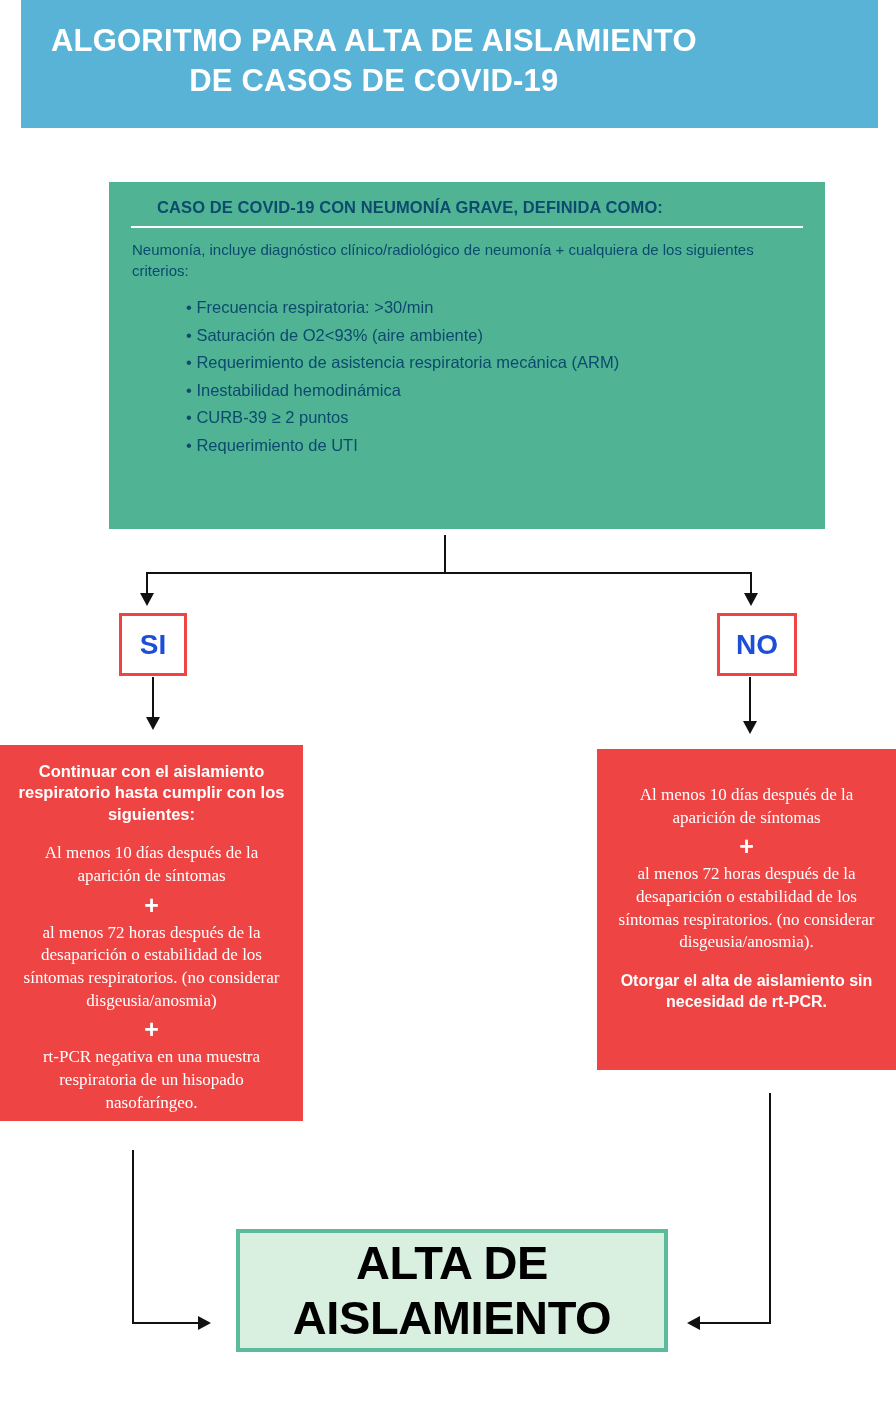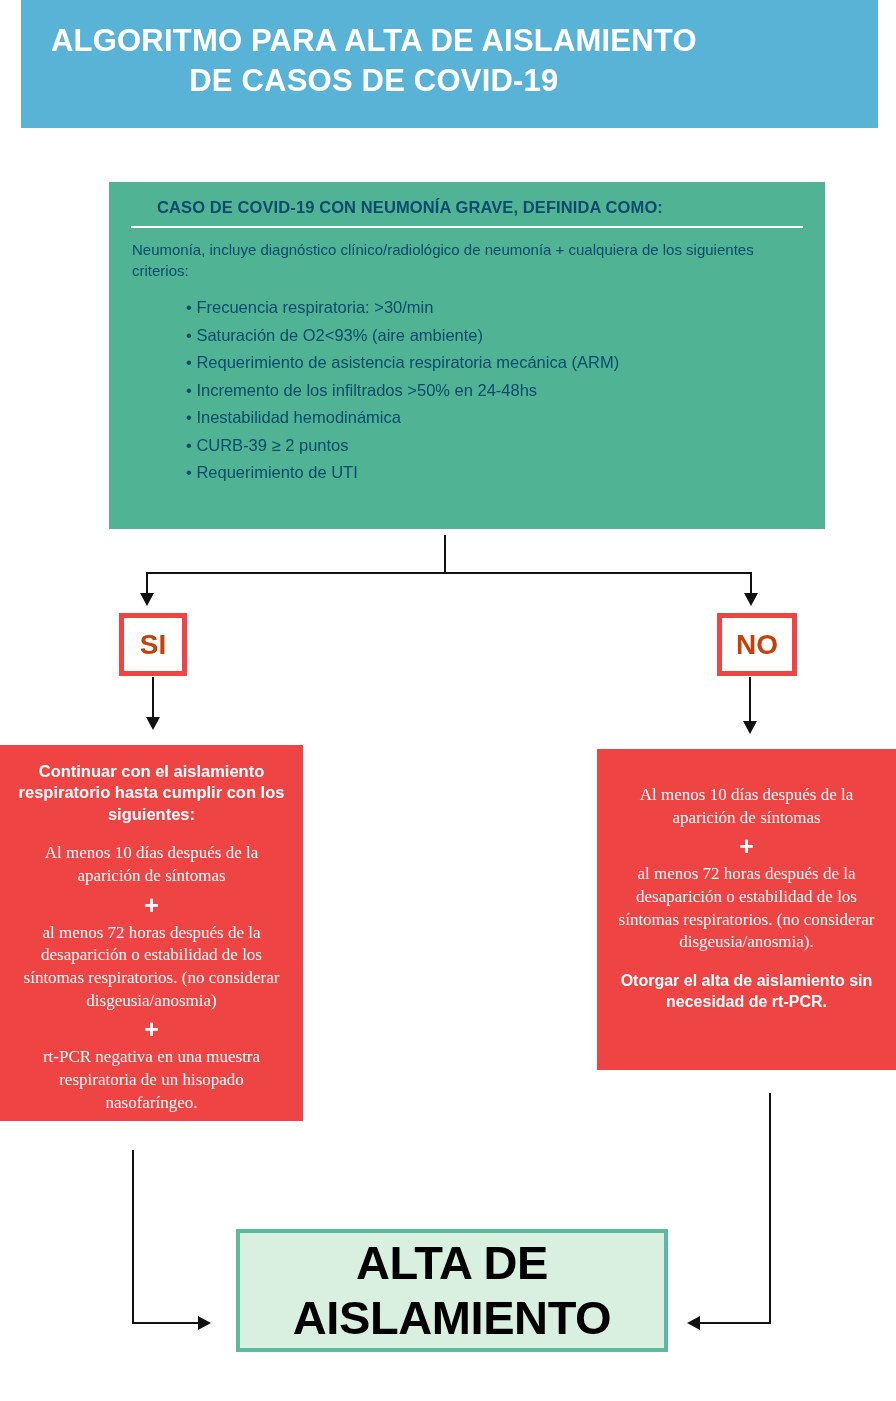--- a/index.html
+++ b/index.html
@@ -113,28 +113,28 @@
     height: 0;
     border-top: 7px solid transparent;
     border-bottom: 7px solid transparent;
     border-right: 13px solid #111111;
   }
 
   
   .chip {
     position: absolute;
     background: #ffffff;
-    border: 5px solid #ef4444;
+    border: 3px solid #ef4444;
     box-sizing: border-box;
     display: flex;
     align-items: center;
     justify-content: center;
     font-size: 28px;
     font-weight: bold;
-    color: #c2410c;
+    color: #1d4ed8;
   }
   .chip-si { left: 119px; top: 613px; width: 68px; height: 63px; }
   .chip-no { left: 717px; top: 613px; width: 80px; height: 63px; }
 
   
   .branch-box {
     position: absolute;
     background: #ef4444;
     color: #ffffff;
     box-sizing: border-box;
@@ -211,21 +211,20 @@
 </div>
 
 <div class="def-box">
   <div class="def-heading">CASO DE COVID-19 CON NEUMONÍA GRAVE, DEFINIDA COMO:</div>
   <div class="def-rule"></div>
   <div class="def-intro">Neumonía, incluye diagnóstico clínico/radiológico de neumonía + cualquiera de los siguientes criterios:</div>
   <ul class="def-list">
     <li>Frecuencia respiratoria: &gt;30/min</li>
     <li>Saturación de O2&lt;93% (aire ambiente)</li>
     <li>Requerimiento de asistencia respiratoria mecánica (ARM)</li>
-    <li>Incremento de los infiltrados &gt;50% en 24-48hs</li>
     <li>Inestabilidad hemodinámica</li>
     <li>CURB-39 ≥ 2 puntos</li>
     <li>Requerimiento de UTI</li>
   </ul>
 </div>
 
 <div class="line-v" style="left:444px; top:535px; height:39px;"></div>
 <div class="line-h" style="left:146px; top:572px; width:606px;"></div>
 <div class="line-v" style="left:146px; top:572px; height:24px;"></div>
 <div class="arrow-down" style="left:140px; top:593px;"></div>

